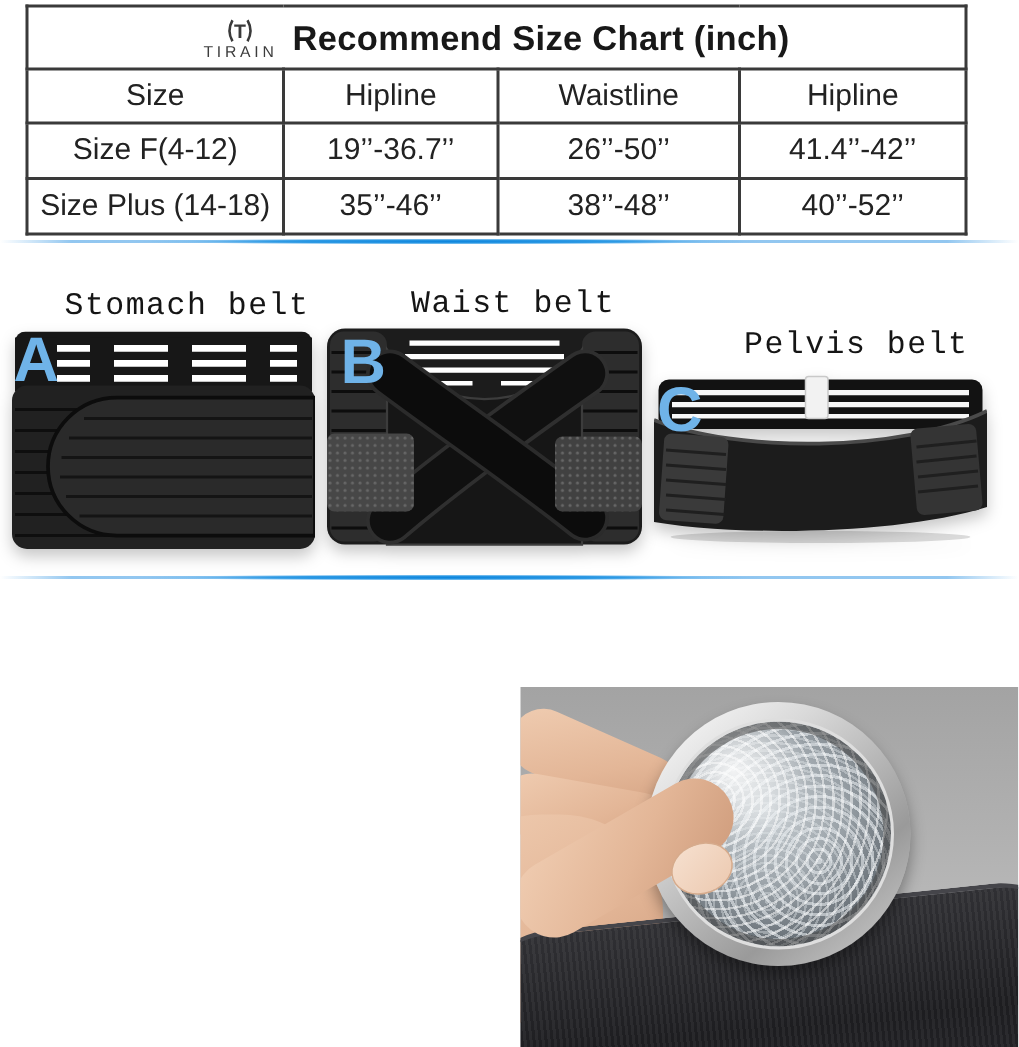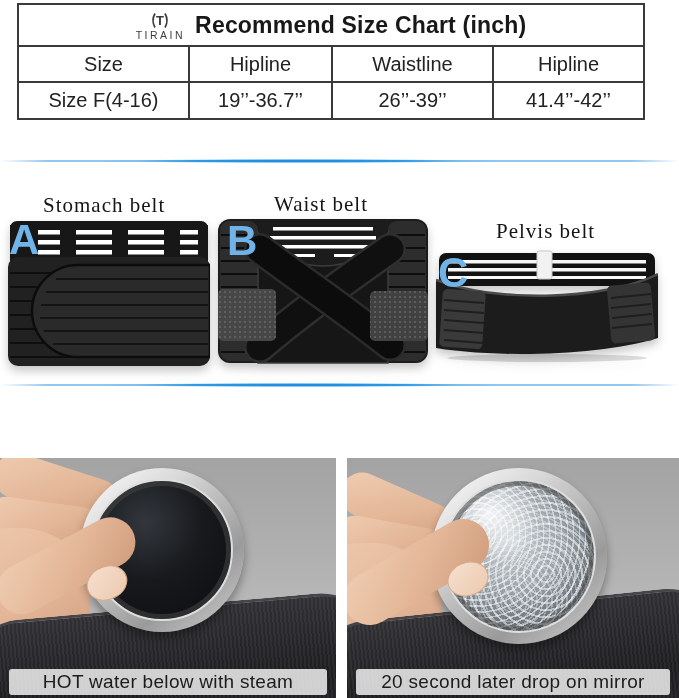--- a/index.html
+++ b/index.html
@@ -23,21 +23,21 @@
   
   .divider{position:absolute;left:0;width:679px;height:6px;}
   .divider .thin{position:absolute;left:0;right:0;top:2px;height:1.5px;
       background:linear-gradient(to right,rgba(140,200,243,0) 0%,rgba(110,180,235,.75) 7%,
       rgba(110,180,235,.75) 93%,rgba(140,200,243,0) 100%);}
   .divider .lens{position:absolute;left:13%;width:62%;top:0.5px;height:4.5px;border-radius:50%;
       background:radial-gradient(closest-side,#0f86dd 0%,#2e9ae4 55%,rgba(110,185,238,.6) 80%,rgba(255,255,255,0) 100%);}
   #divider-1{top:158px;} #divider-2{top:382px;}
 
   
-  .belt-label{position:absolute;font-family:Liberation Serif, serif;font-size:21px;color:#151515;letter-spacing:1px;}
+  .belt-label{position:absolute;font-family:Liberation Mono, monospace;font-size:21px;color:#151515;letter-spacing:1px;}
   #label-stomach{left:43px;top:193px;}
   #label-waist{left:274px;top:192px;}
   #label-pelvis{left:496px;top:219px;}
   .belt-letter{position:absolute;font-size:42px;font-weight:bold;color:#6fb3e8;line-height:1;z-index:6;}
   #letter-a{left:9px;top:219px;}
   #letter-b{left:227px;top:220px;}
   #letter-c{left:438px;top:252px;}
   .belt-svg{position:absolute;filter:drop-shadow(0 5px 5px rgba(0,0,0,.22));}
   #belt-a{left:8px;top:221px;}
   #belt-b{left:218px;top:215px;}
@@ -112,24 +112,30 @@
           </div>
         </td>
       </tr>
       <tr>
         <td class="col-head">Size</td>
         <td class="col-head">Hipline</td>
         <td class="col-head">Waistline</td>
         <td class="col-head">Hipline</td>
       </tr>
       <tr class="data-row">
-        <td class="row-label">Size F(4-16)</td>
+        <td class="row-label">Size F(4-12)</td>
         <td>19’’-36.7’’</td>
-        <td>26’’-39’’</td>
+        <td>26’’-50’’</td>
         <td>41.4’’-42’’</td>
+      </tr>
+      <tr class="data-row">
+        <td class="row-label">Size Plus (14-18)</td>
+        <td>35’’-46’’</td>
+        <td>38’’-48’’</td>
+        <td>40’’-52’’</td>
       </tr>
     </tbody>
       </table>
   </div>
 
   <div class="divider" id="divider-1">
     <div class="thin"></div>
       <div class="lens"></div>
   </div>
 
@@ -254,41 +260,27 @@
     </g>
     <ellipse cx="111" cy="108" rx="100" ry="4" fill="#000000" opacity="0.14"></ellipse>
   </svg>
 
   <div class="divider" id="divider-2">
     <div class="thin"></div>
       <div class="lens"></div>
   </div>
 
 
-  <div class="photo" id="photo-left">
-    <div class="glass" style="left:88px;top:180px;width:170px;height:58px;"></div>
-    <div class="fabric" style="left:-24px;top:148px;width:400px;height:120px;transform:rotate(-5deg);"></div>
-    <div class="finger skin" style="left:-8px;top:8px;width:130px;height:46px;transform:rotate(18deg);"></div>
-    <div class="finger skin" style="left:-16px;top:44px;width:120px;height:44px;transform:rotate(8deg);"></div>
-    <div class="palm skin" style="left:-60px;top:70px;width:150px;height:140px;"></div>
-    <div class="mirror" style="left:80px;top:10px;width:164px;height:164px;">
-      <div class="mirror-face"></div>
-    </div>
-    <div class="thumb skin" style="left:0px;top:118px;width:150px;height:50px;transform:rotate(-28deg);transform-origin:left center;"></div>
-    <div class="nail" style="left:86px;top:108px;width:40px;height:32px;transform:rotate(-24deg);"></div>
-    <div class="caption">HOT water below with steam</div>
-  </div>
 
   <div class="photo" id="photo-right">
     <div class="glass" style="left:100px;top:182px;width:150px;height:55px;"></div>
     <div class="fabric" style="left:-24px;top:146px;width:400px;height:120px;transform:rotate(-6deg);"></div>
     <div class="finger skin" style="left:-10px;top:30px;width:120px;height:44px;transform:rotate(24deg);"></div>
     <div class="finger skin" style="left:-14px;top:64px;width:115px;height:42px;transform:rotate(10deg);"></div>
     <div class="palm skin" style="left:-55px;top:85px;width:150px;height:140px;"></div>
     <div class="mirror" style="left:84px;top:10px;width:176px;height:176px;">
       <div class="mirror-face"></div>
     </div>
     <div class="thumb skin" style="left:0px;top:128px;width:160px;height:52px;transform:rotate(-30deg);transform-origin:left center;"></div>
     <div class="nail" style="left:100px;top:104px;width:40px;height:32px;transform:rotate(-20deg);"></div>
-    <div class="caption">20 second later drop on mirror</div>
   </div>
 
 </div>
 
 </body></html>

